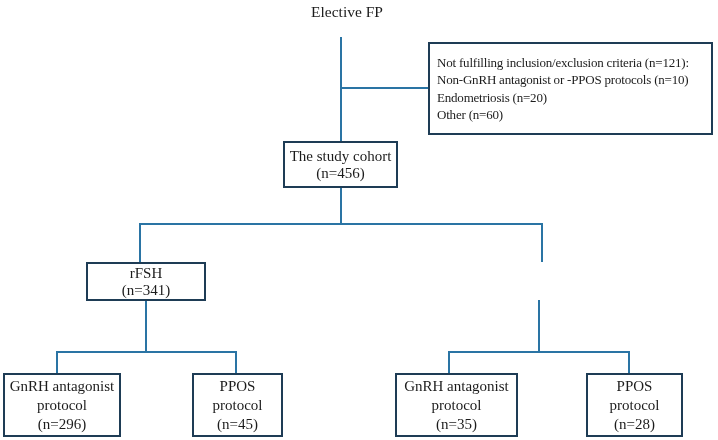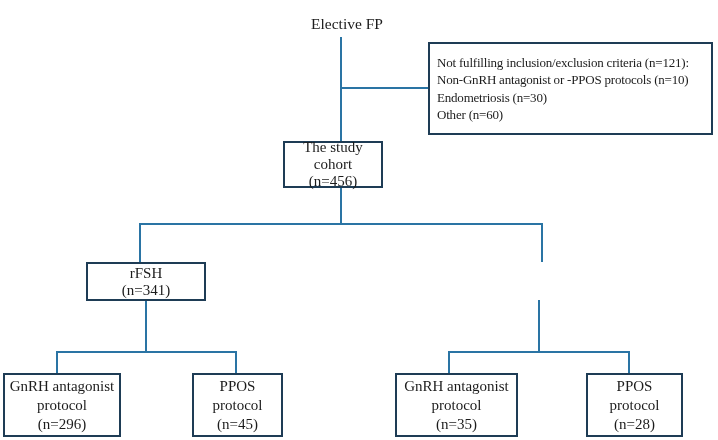--- a/index.html
+++ b/index.html
@@ -50,21 +50,21 @@
     letter-spacing: -0.2px;
   }
   .box.excl div { white-space: nowrap; }
   .box.leaf { line-height: 19px; }
 </style>
 </head>
 <body>
 
 <div class="canvas">
 
-  <div class="plain-label" style="left:262px; top:15px; width:170px;">
+  <div class="plain-label" style="left:262px; top:3px; width:170px;">
     <div>Elective FP</div>
   </div>
 
   <div class="vline" style="left:340px; top:37px;  height:104px;"></div>
   <div class="hline" style="left:342px; top:87px;  width:86px;"></div>
   <div class="vline" style="left:340px; top:188px; height:36px;"></div>
   <div class="hline" style="left:139px; top:223px; width:404px;"></div>
   <div class="vline" style="left:139px; top:223px; height:39px;"></div>
   <div class="vline" style="left:541px; top:223px; height:39px;"></div>
   <div class="vline" style="left:145px; top:300px; height:52px;"></div>
@@ -72,25 +72,25 @@
   <div class="vline" style="left:56px;  top:351px; height:23px;"></div>
   <div class="vline" style="left:235px; top:351px; height:23px;"></div>
   <div class="vline" style="left:538px; top:300px; height:52px;"></div>
   <div class="hline" style="left:448px; top:351px; width:182px;"></div>
   <div class="vline" style="left:448px; top:351px; height:23px;"></div>
   <div class="vline" style="left:628px; top:351px; height:23px;"></div>
 
   <div class="box excl" style="left:428px; top:42px; width:285px; height:93px;">
     <div>Not fulfilling inclusion/exclusion criteria (n=121):</div>
     <div>Non-GnRH antagonist or -PPOS protocols (n=10)</div>
-    <div>Endometriosis (n=30)</div>
+    <div>Endometriosis (n=20)</div>
     <div>Other (n=60)</div>
   </div>
 
-  <div class="box" style="left:283px; top:141px; width:100px; height:47px;">
+  <div class="box" style="left:283px; top:141px; width:115px; height:47px;">
     <div>The study cohort</div>
     <div>(n=456)</div>
   </div>
 
   <div class="box" style="left:86px; top:262px; width:120px; height:39px;text-align:right;">
     <div>rFSH</div>
     <div>(n=341)</div>
   </div>
 
 

